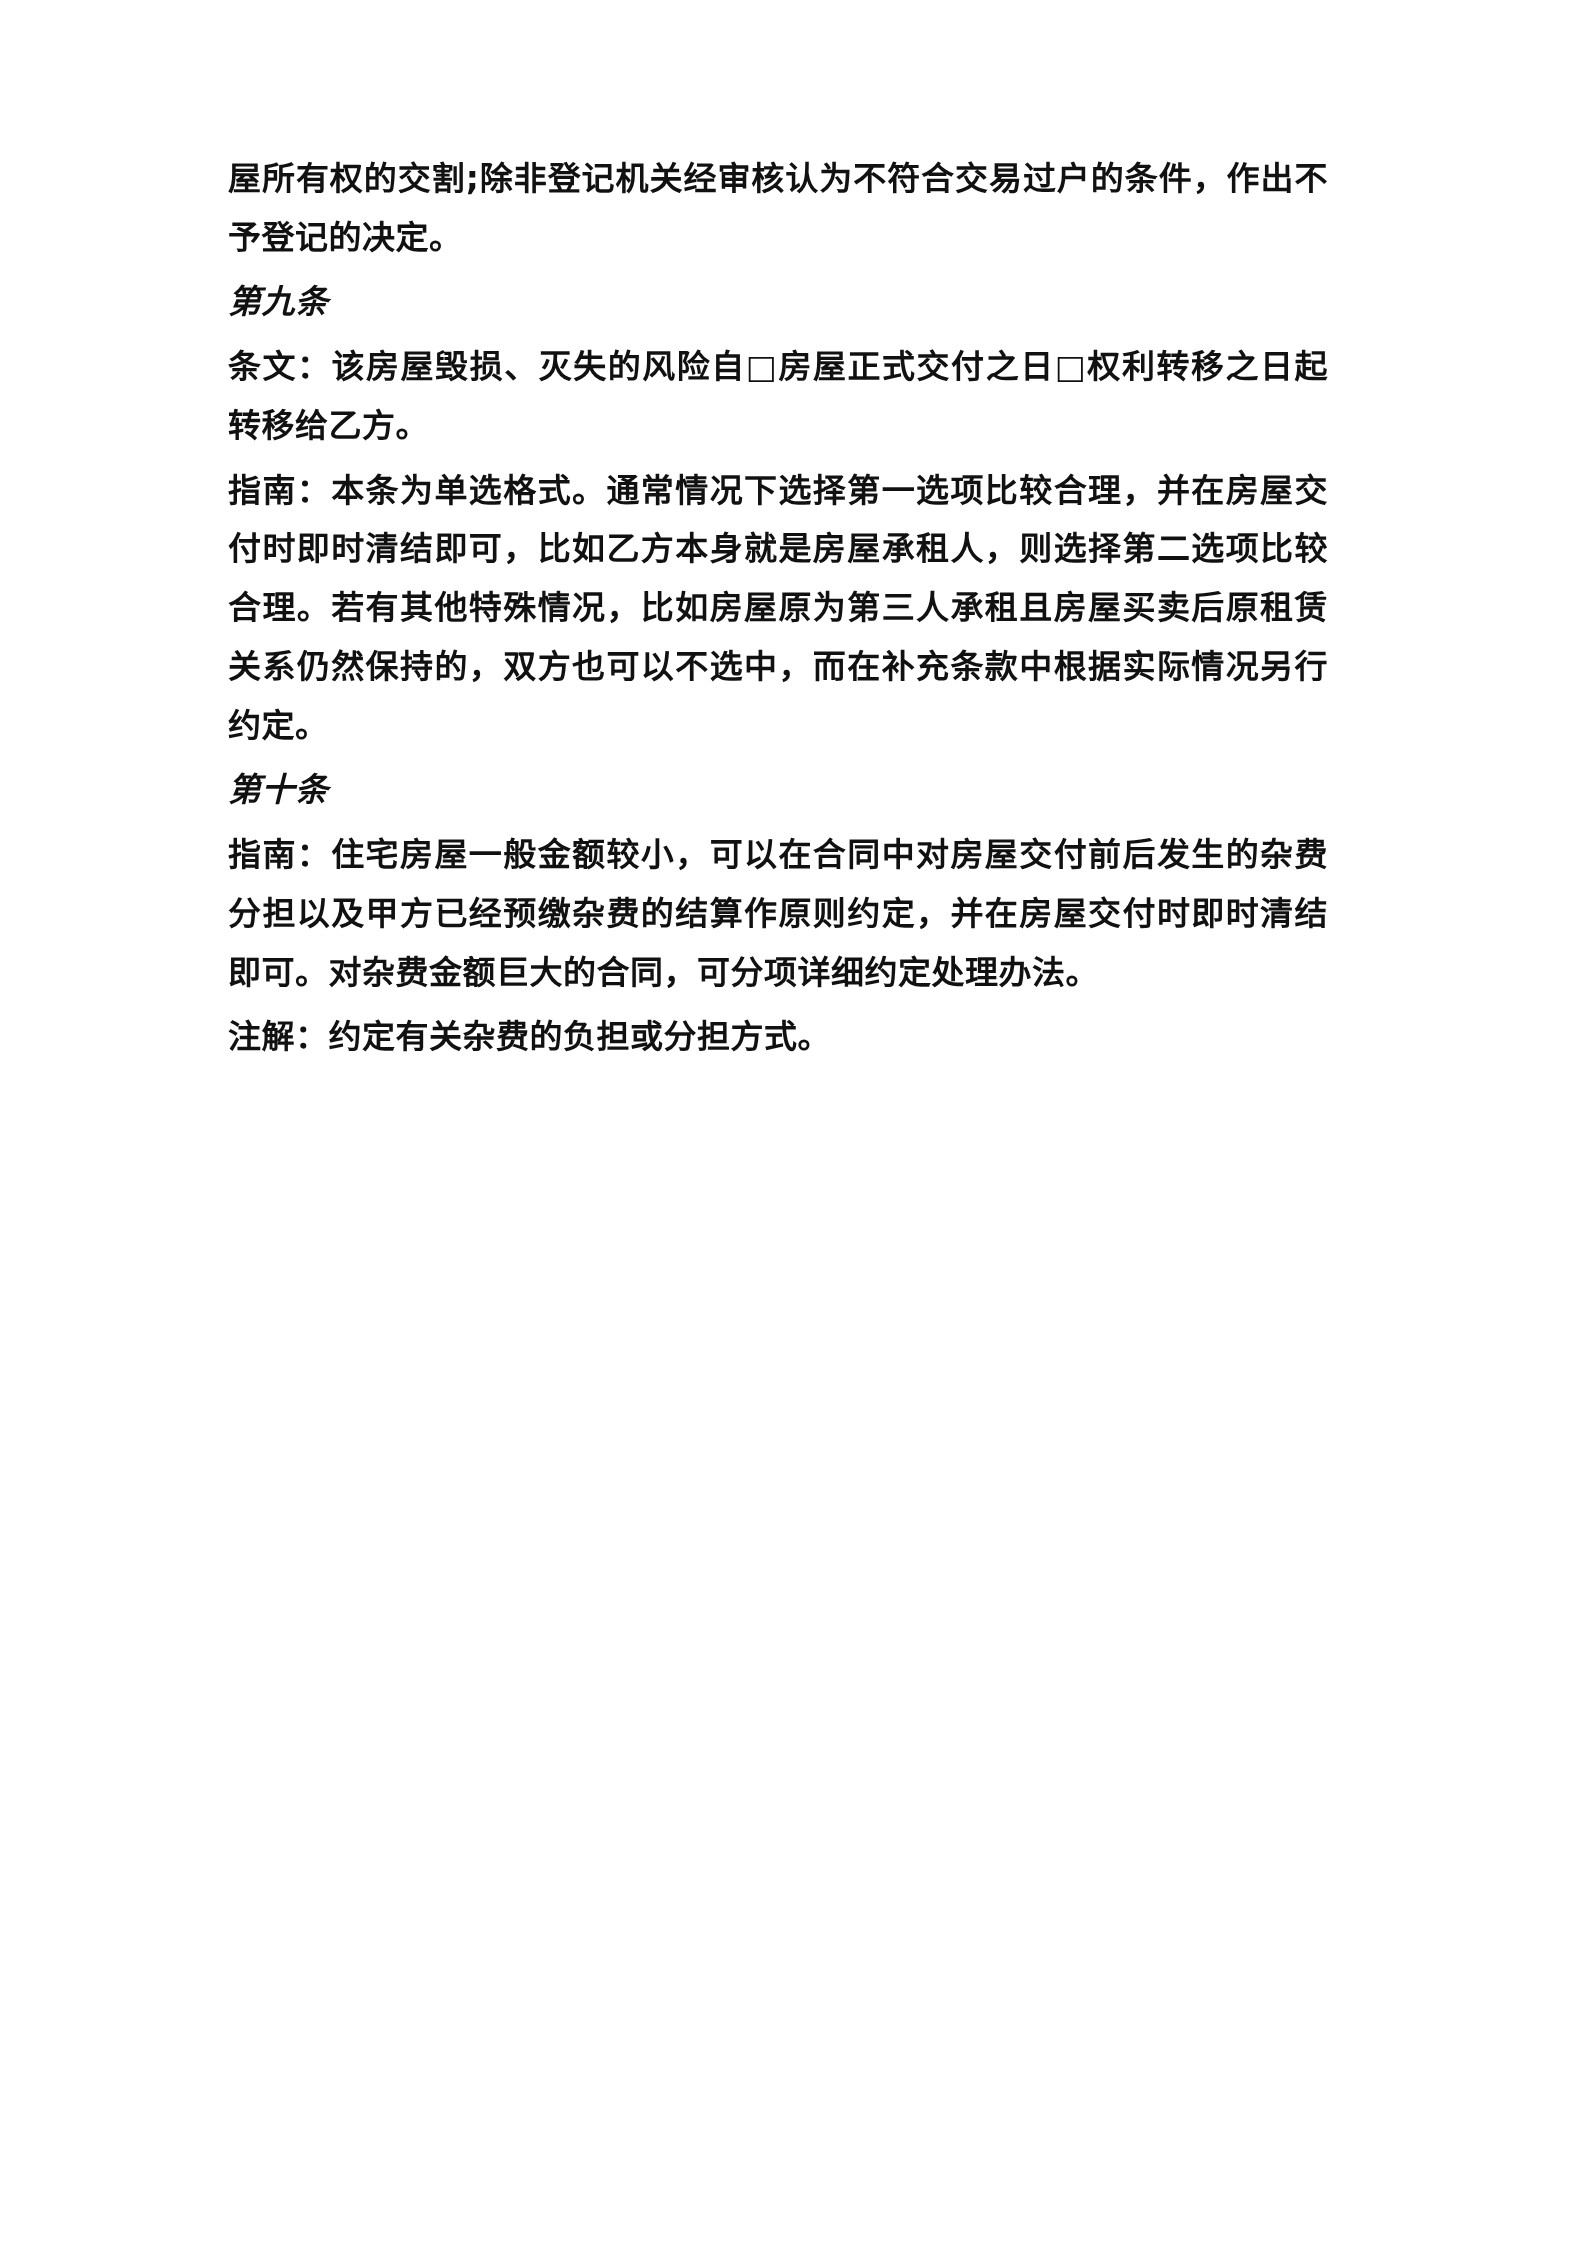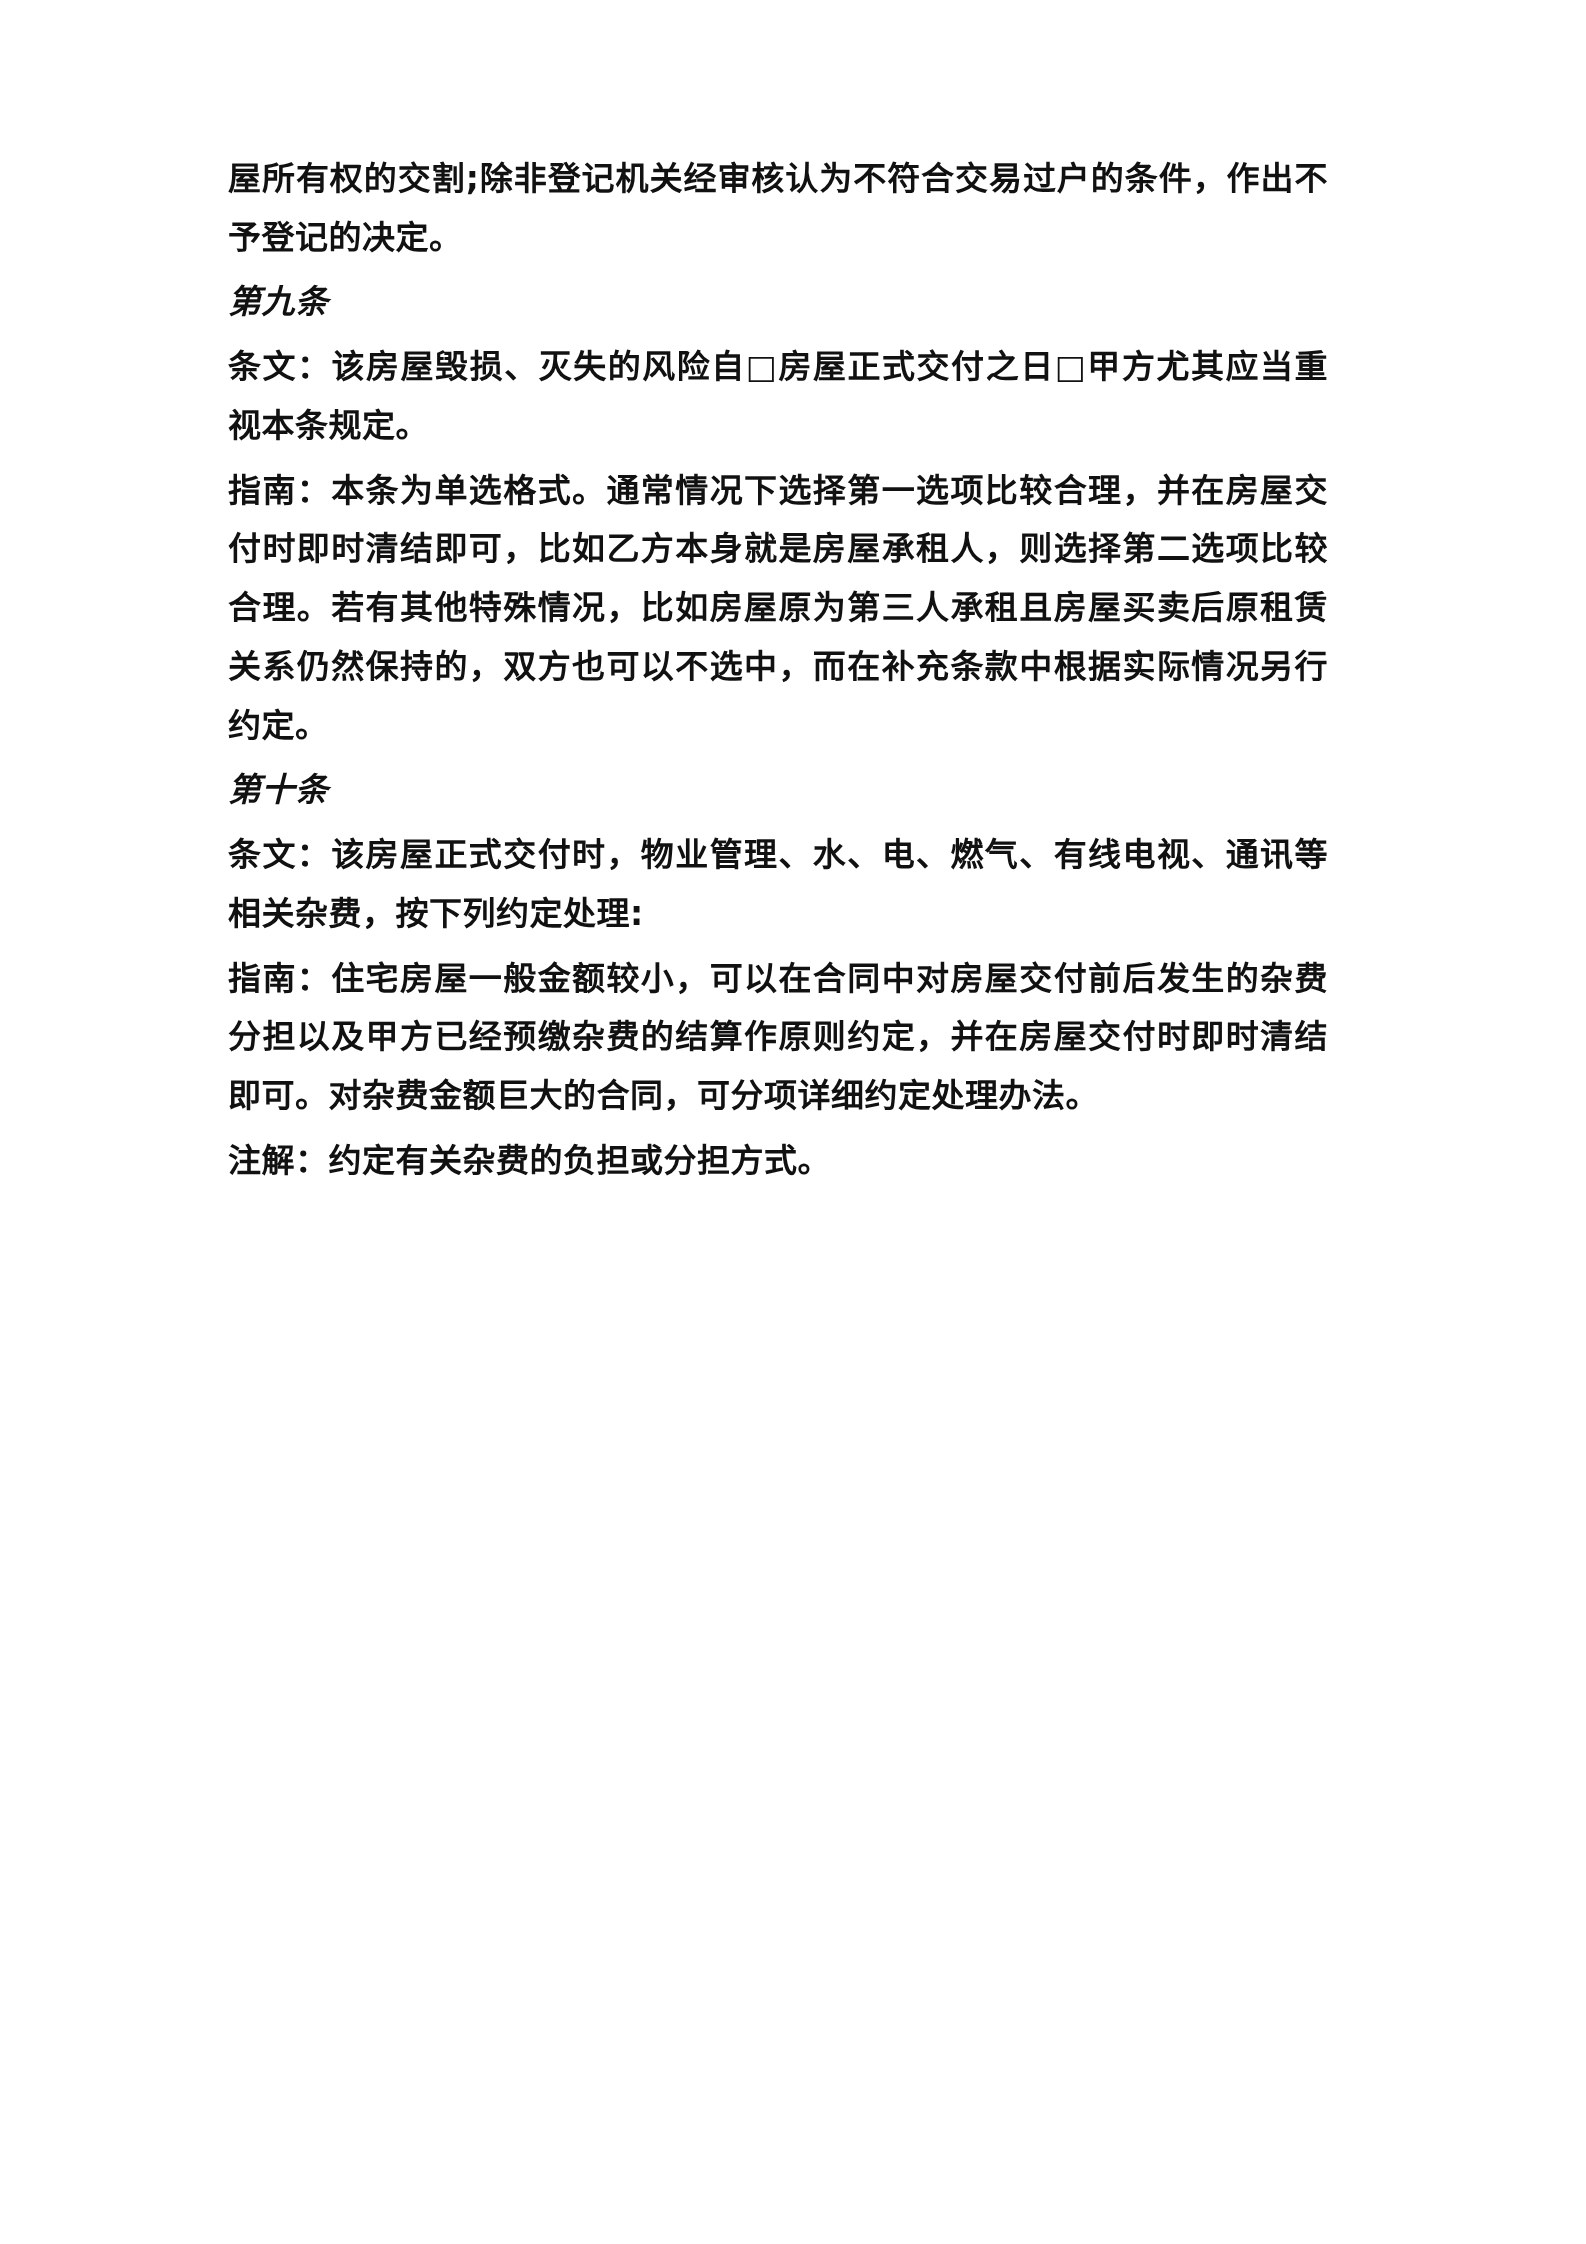--- a/index.html
+++ b/index.html
@@ -50,28 +50,27 @@
 <body>
 
 <div class="page">
   <div class="doc-body">
 
     <p class="para">屋所有权的交割;除非登记机关经审核认为不符合交易过户的条件，作出不予登记的决定。</p>
 
 
     <p class="heading">第九条</p>
 
-    <p class="para">条文：该房屋毁损、灭失的风险自□房屋正式交付之日□甲方尤其应当重视本条规定。</p>
+    <p class="para">条文：该房屋毁损、灭失的风险自□房屋正式交付之日□权利转移之日起转移给乙方。</p>
 
 
     <p class="para">指南：本条为单选格式。通常情况下选择第一选项比较合理，并在房屋交付时即时清结即可，比如乙方本身就是房屋承租人，则选择第二选项比较合理。若有其他特殊情况，比如房屋原为第三人承租且房屋买卖后原租赁关系仍然保持的，双方也可以不选中，而在补充条款中根据实际情况另行约定。</p>
 
     <p class="heading">第十条</p>
 
-    <p class="para">条文：该房屋正式交付时，物业管理、水、电、燃气、有线电视、通讯等相关杂费，按下列约定处理:</p>
 
     <p class="para">指南：住宅房屋一般金额较小，可以在合同中对房屋交付前后发生的杂费分担以及甲方已经预缴杂费的结算作原则约定，并在房屋交付时即时清结即可。对杂费金额巨大的合同，可分项详细约定处理办法。</p>
 
     <p class="para">注解：约定有关杂费的负担或分担方式。</p>
 
 
   </div>
 </div>
 
 </body></html>

